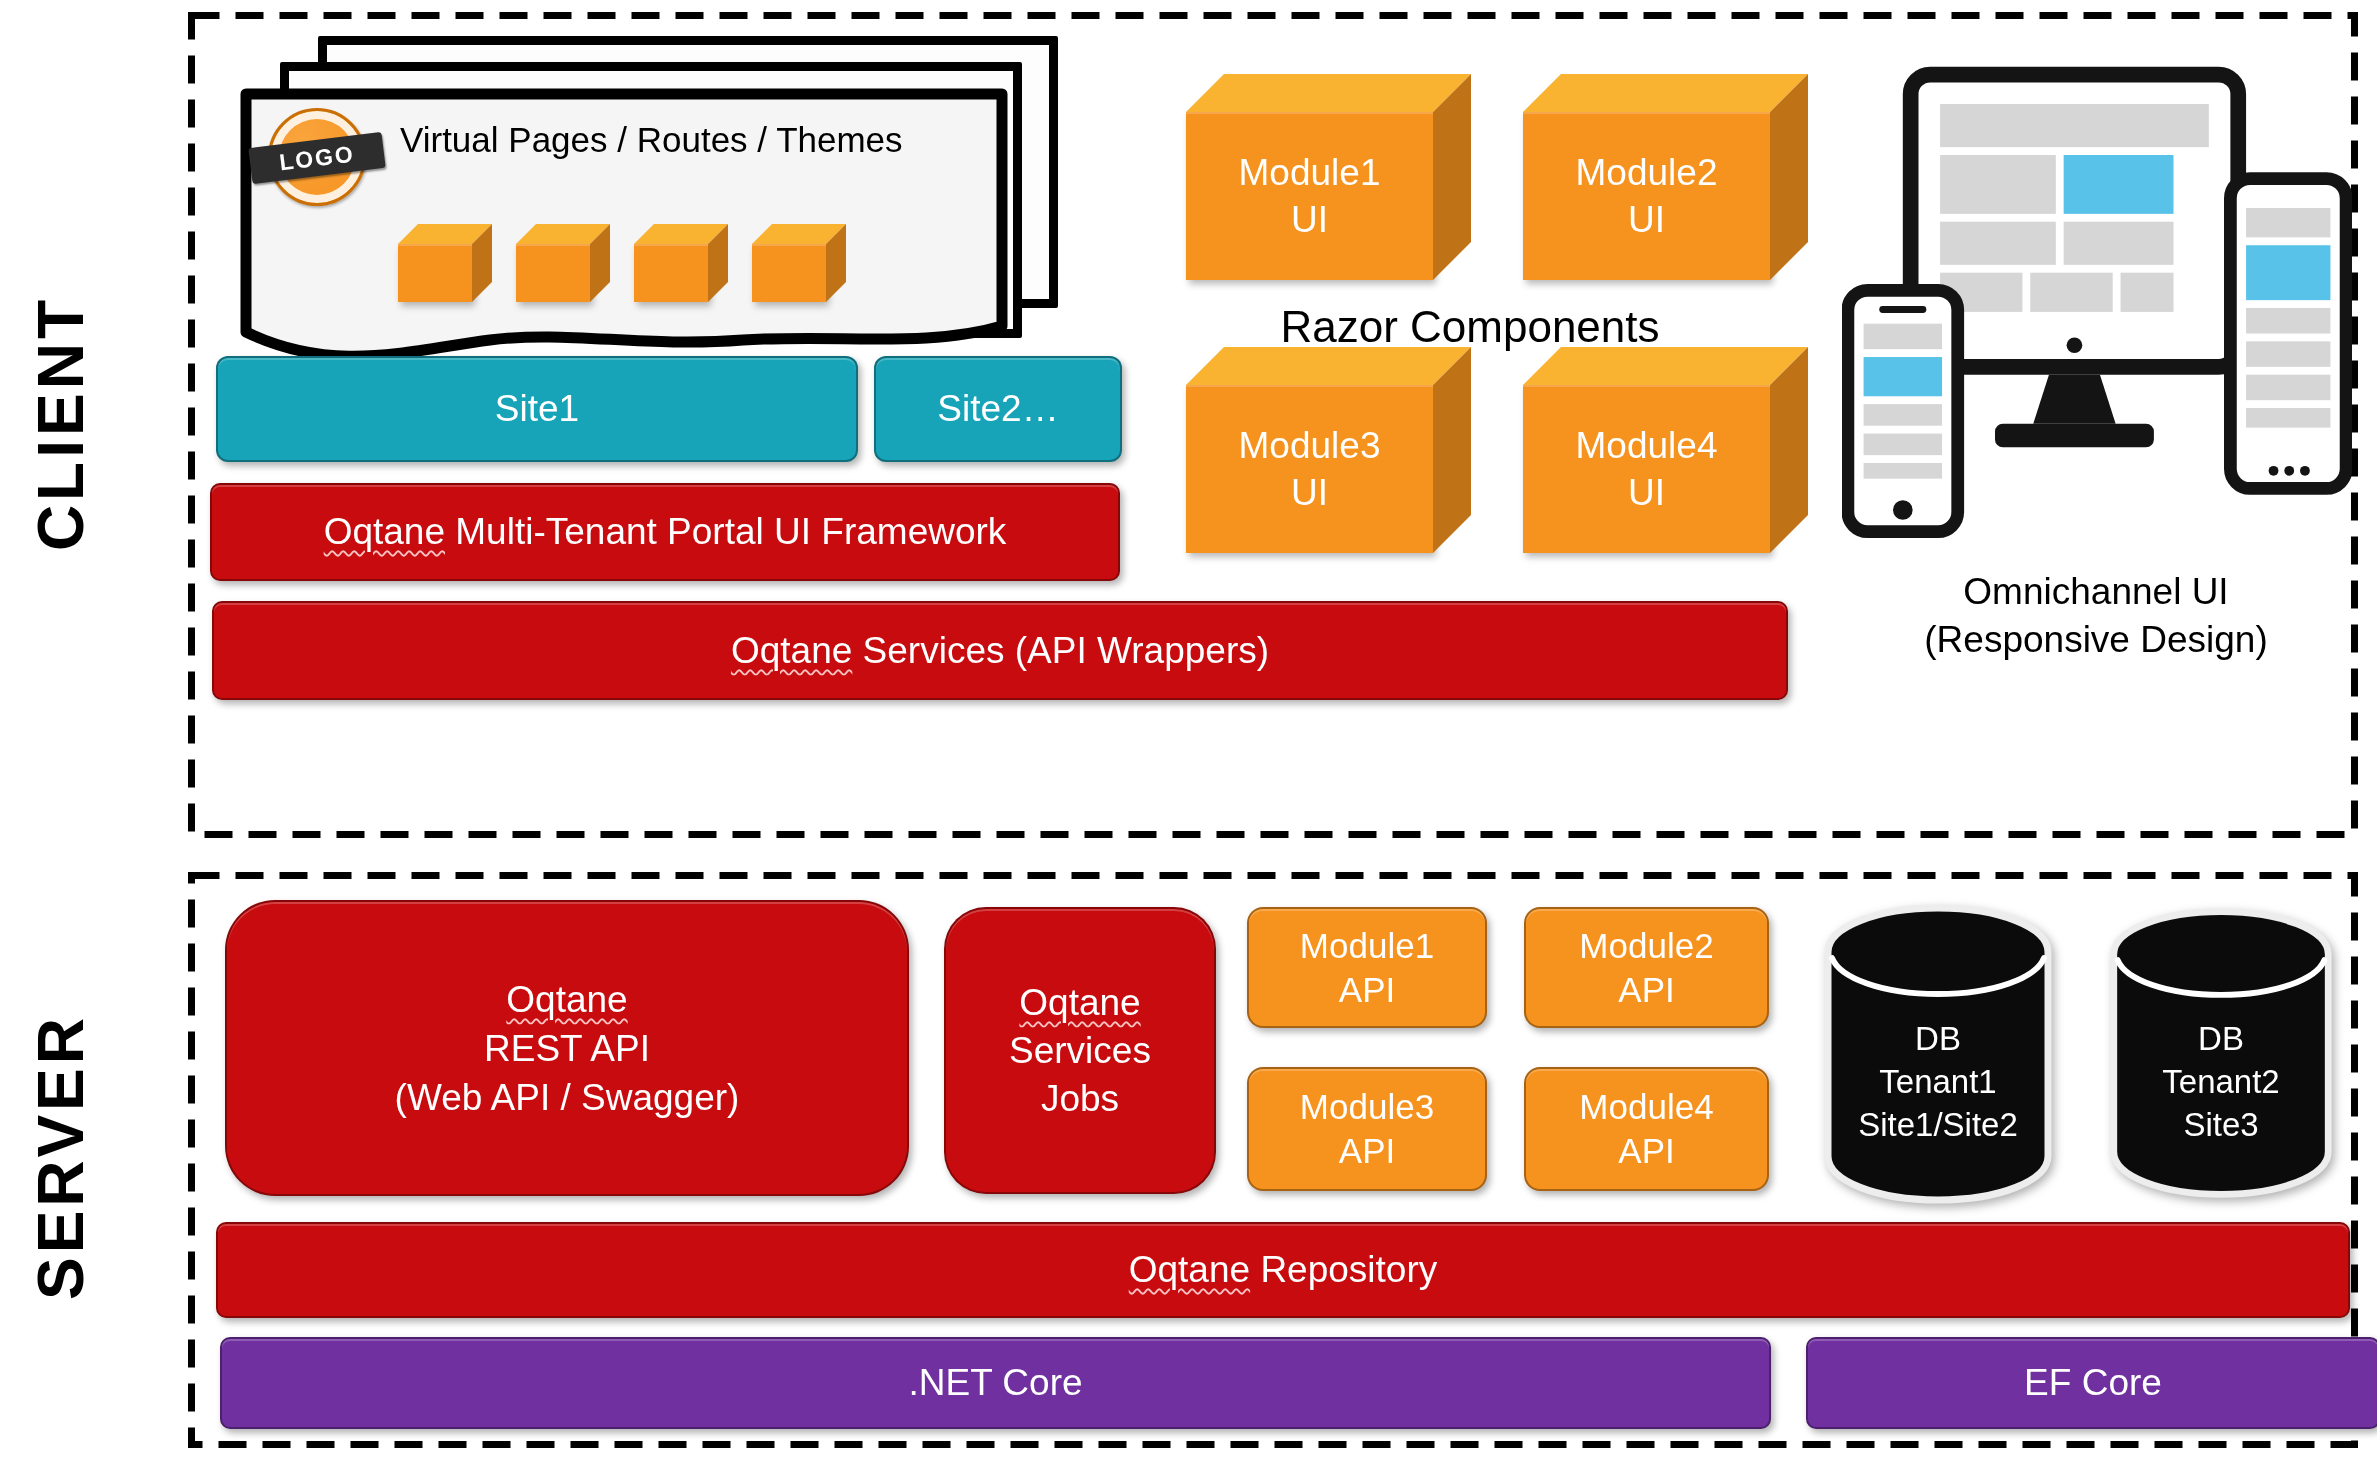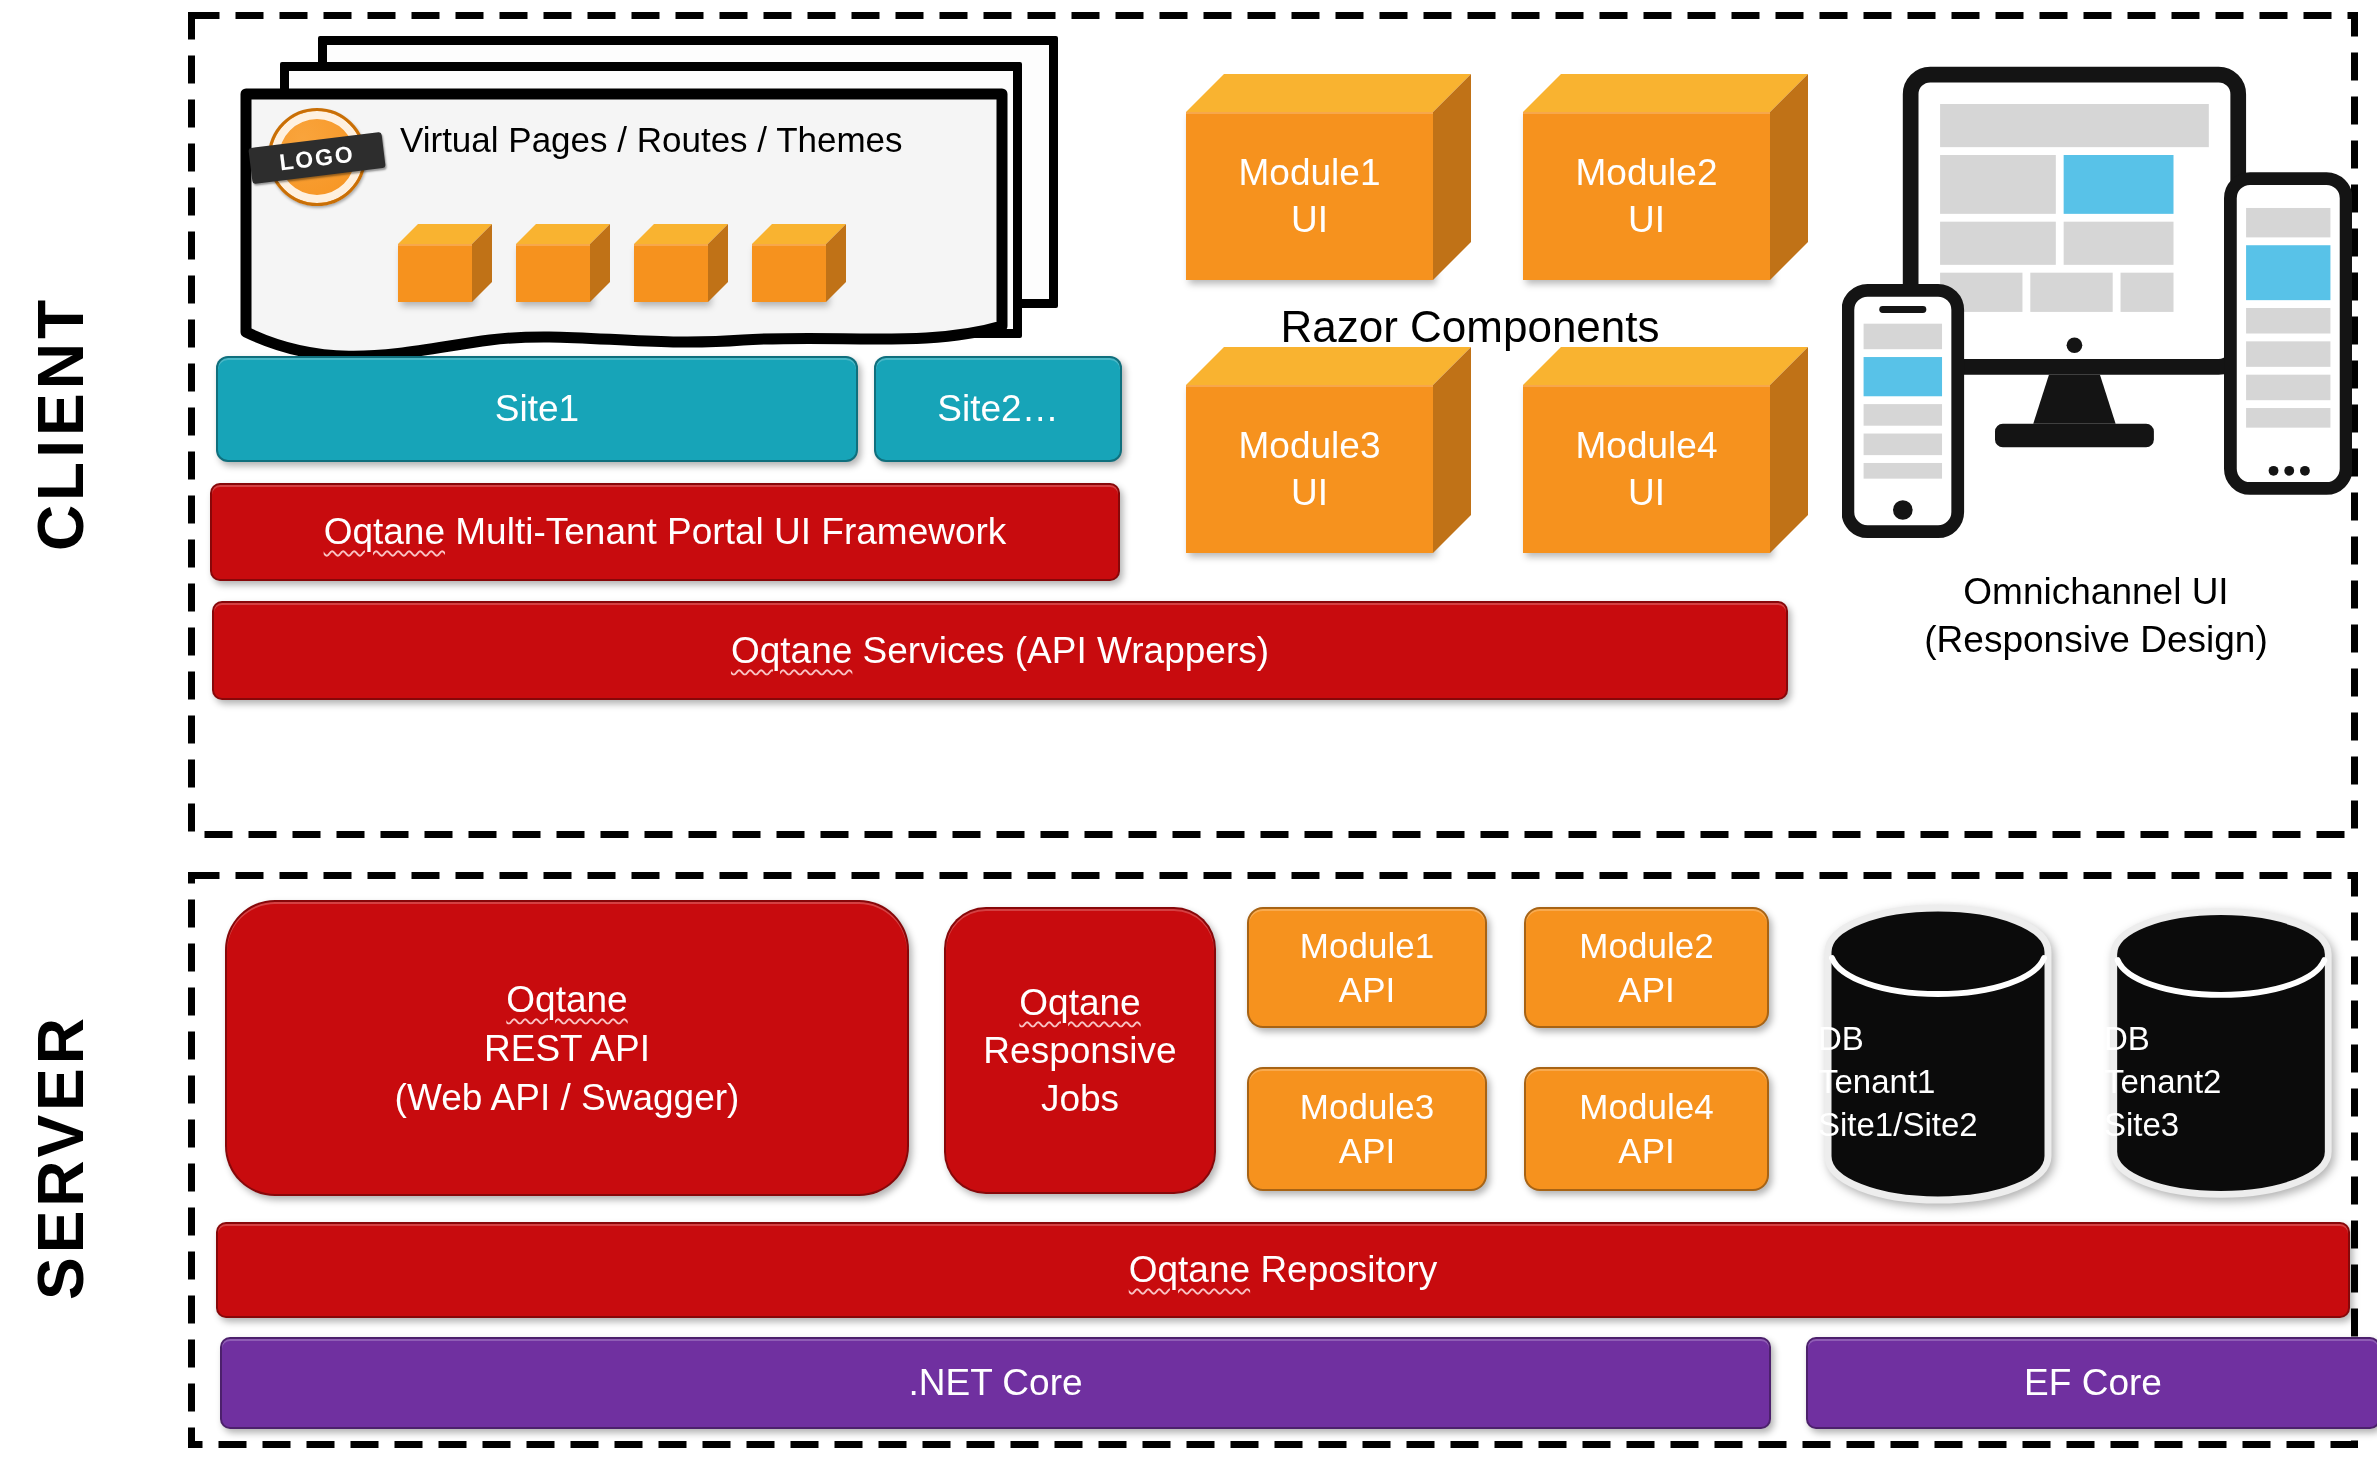--- a/index.html
+++ b/index.html
@@ -142,21 +142,21 @@
 
   
   .db { position: absolute; color: var(--c-db_black, #0B0B0B); }
   #db1 { left: 1818px; top: 898px; width: 240px; height: 312px; }
   #db2 { left: 2104px; top: 902px; width: 234px; height: 302px; }
   .db svg { position: absolute; inset: 0; width: 100%; height: 100%; filter: drop-shadow(3px 4px 5px rgba(0,0,0,.3)); }
   .db-body { fill: currentColor; stroke: #ededed; stroke-width: 7; }
   .db-rim  { fill: none; stroke: #ffffff; stroke-width: 6; stroke-linecap: round; }
   .db-text {
     position: absolute; left: 0; right: 0; top: 38%;
-    text-align: left; color: #fff; font-size: 33px; line-height: 43px;
+    text-align: center; color: #fff; font-size: 33px; line-height: 43px;
   }
 
   
   #devices { position: absolute; left: 1842px; top: 58px; width: 510px; height: 500px; }
   #devices svg { display: block; width: 100%; height: 100%; }
   #omni-text { position: absolute; left: 1836px; top: 568px; width: 520px; text-align: center; font-size: 37px; line-height: 48px; color: #000; }
 </style>
 </head>
 <body>
 
@@ -274,21 +274,21 @@
   </div>
 
   <div class="pill red" id="rest-api">
     <div><span class="sq">Oqtane</span></div>
     <div>REST API</div>
     <div>(Web API / Swagger)</div>
   </div>
 
   <div class="pill red" id="scheduled-jobs">
     <div><span class="sq">Oqtane</span></div>
-    <div>Responsive</div>
+    <div>Services</div>
     <div>Jobs</div>
   </div>
 
   <div class="pill orange-flat mod-api" id="mod-api-1">
     <div>Module1</div>
     <div>API</div>
   </div>
   <div class="pill orange-flat mod-api" id="mod-api-2">
     <div>Module2</div>
     <div>API</div>

